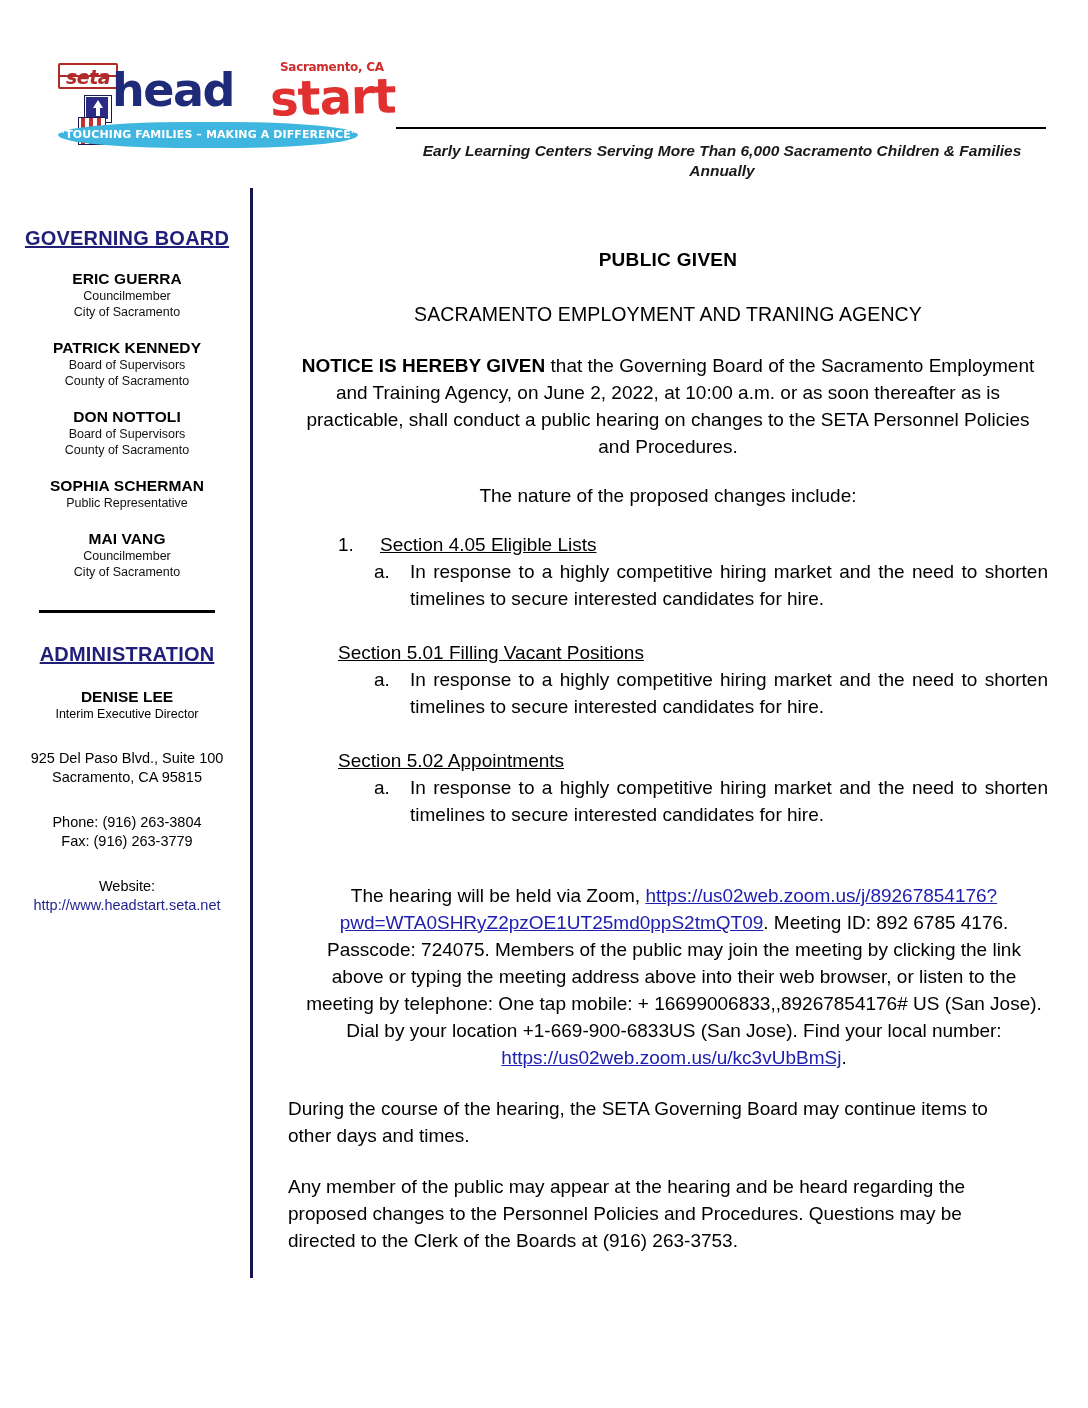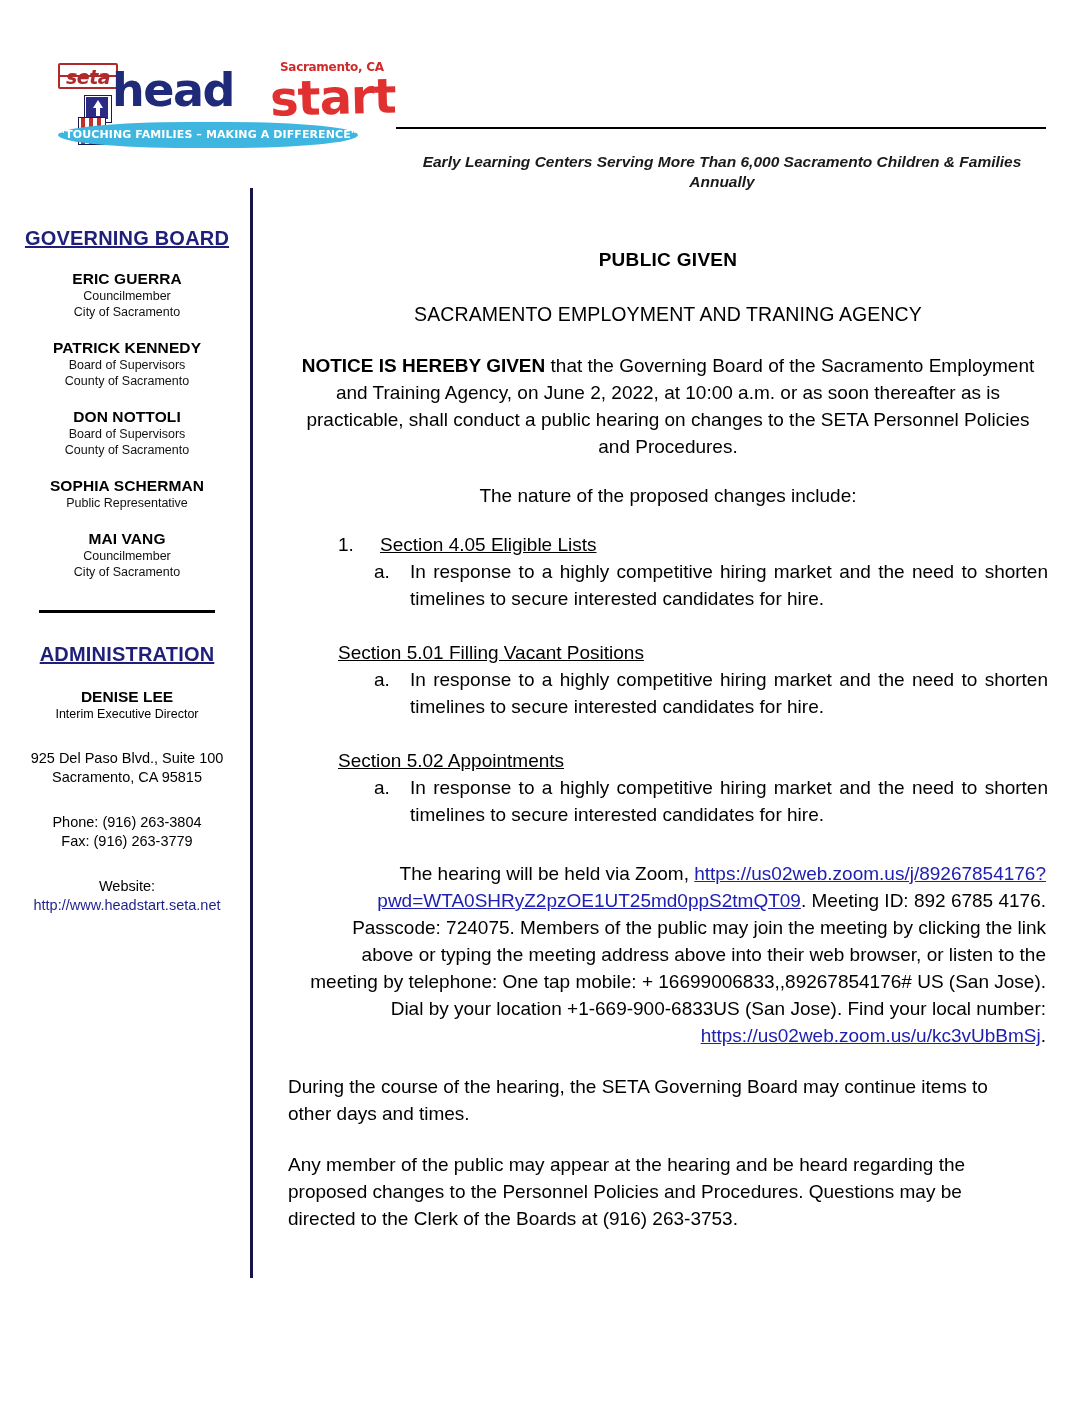--- a/index.html
+++ b/index.html
@@ -191,21 +191,21 @@
     position: absolute;
     left: 396px;
     top: 127px;
     width: 650px;
     height: 2px;
     background: #000000;
   }
   .header-subtitle {
     position: absolute;
     left: 396px;
-    top: 152px;
+    top: 141px;
     width: 652px;
     text-align: center;
     font-family: "Liberation Sans", sans-serif;
     font-style: italic;
     font-weight: bold;
     font-size: 15.5px;
     line-height: 20px;
     color: #1a1a1a;
   }
 
@@ -369,24 +369,24 @@
     left: 86px;
     top: 0;
     width: 34px;
     text-align: left;
   }
 
   .zoom-para {
     font-family: "Liberation Sans", sans-serif;
     font-size: 19px;
     line-height: 27px;
-    margin-top: 32px;
+    margin-top: 54px;
     margin-left: 14px;
     width: 744px;
-    text-align: right;
+    text-align: center;
     word-break: break-word;
   }
   .zoom-para a, .link {
     color: #2020b0;
     text-decoration: underline;
   }
 
   .tail-p {
     font-family: "Liberation Sans", sans-serif;
     font-size: 19px;

